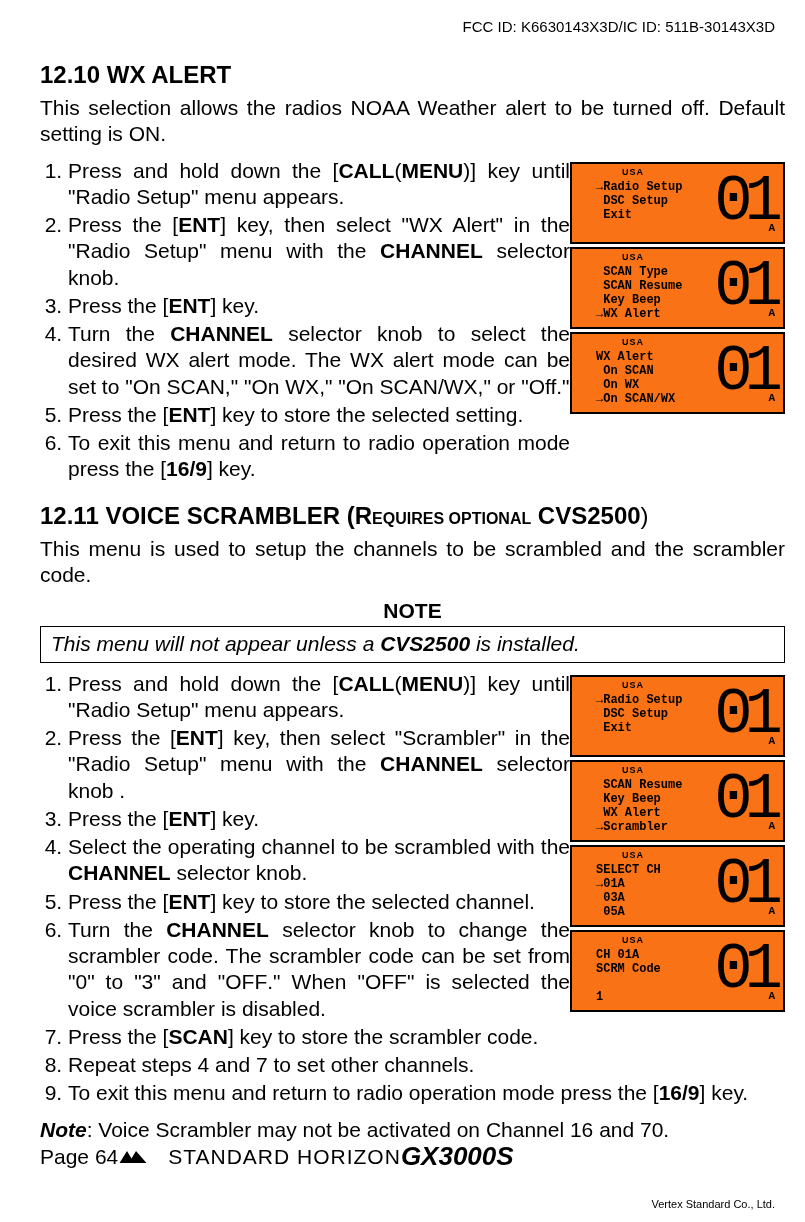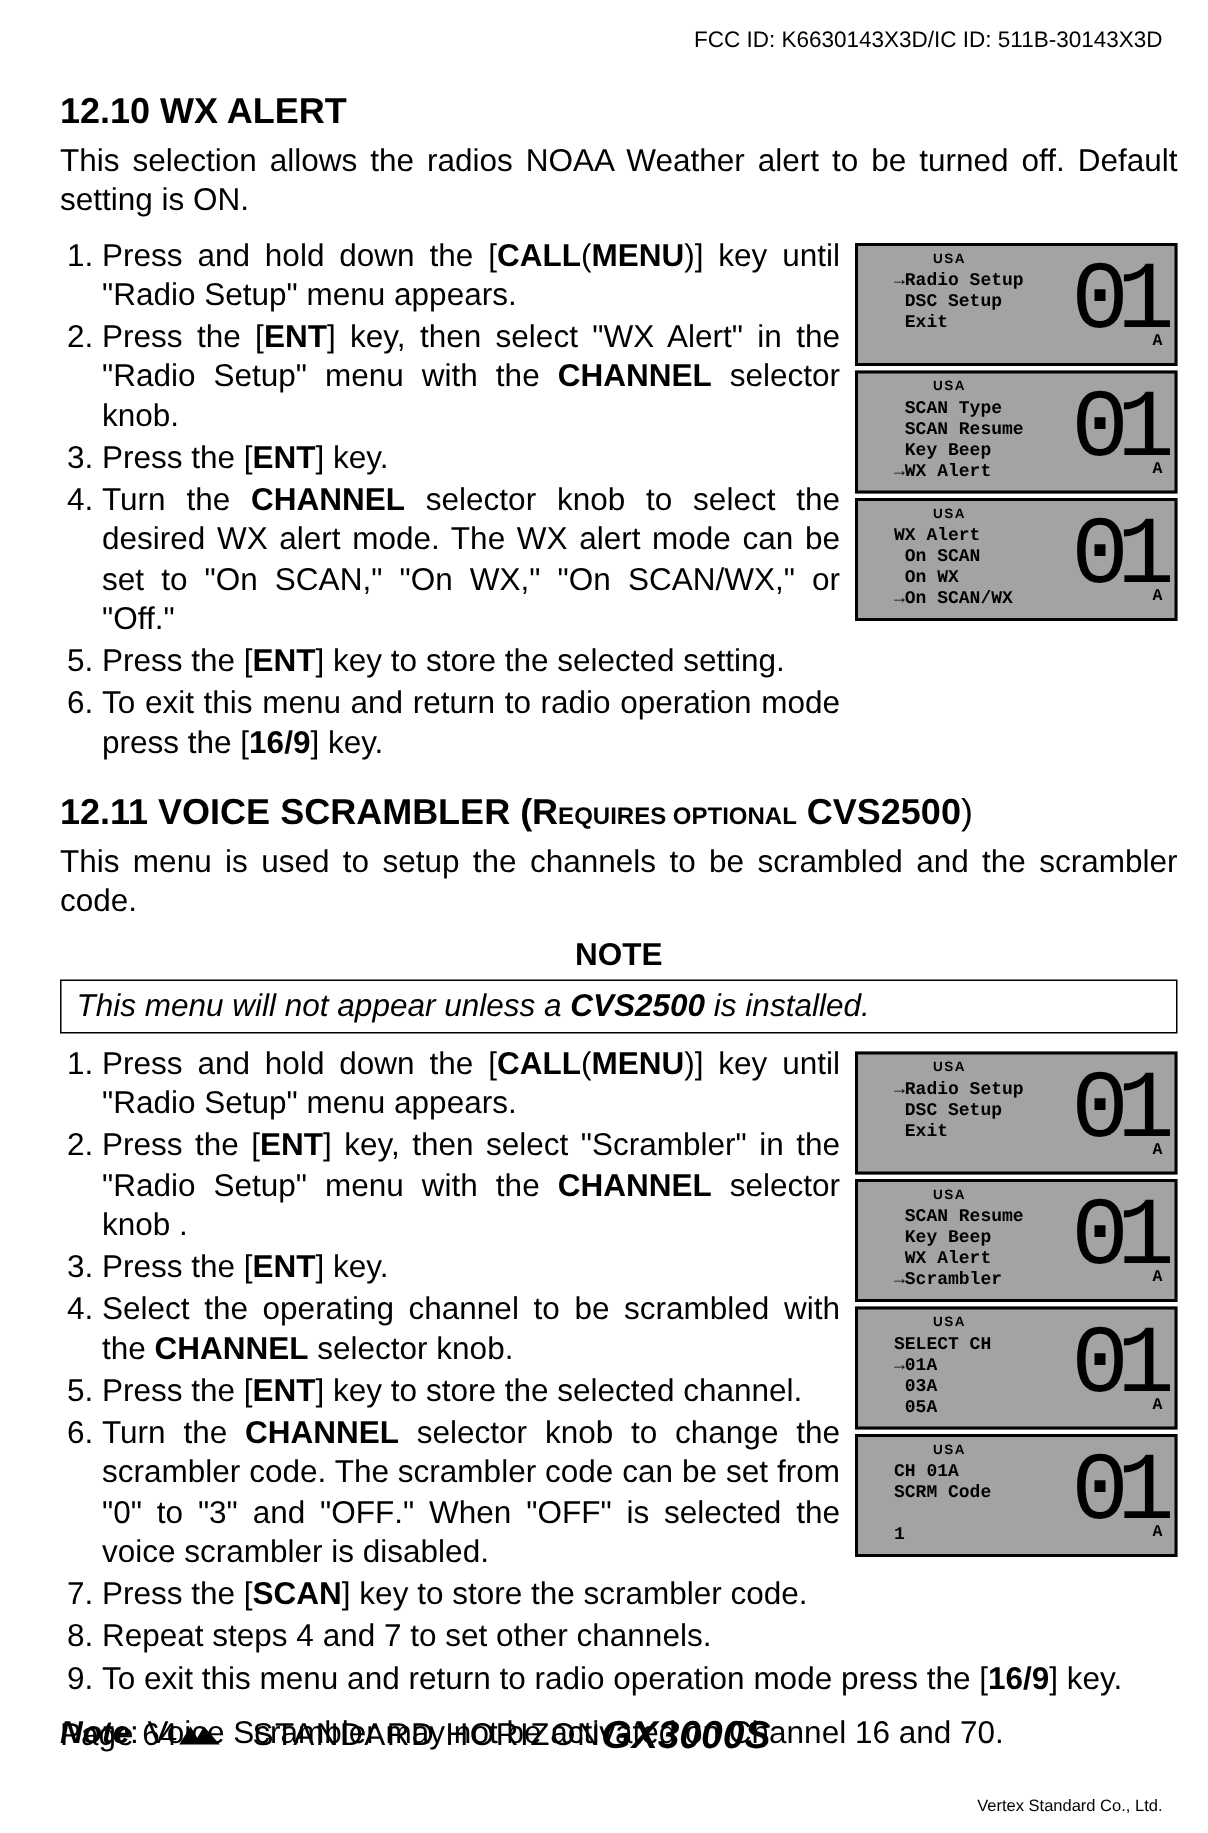--- a/index.html
+++ b/index.html
@@ -30,21 +30,20 @@
       font-weight: bold;
       margin: 0 0 5px 0;
     }
     .intro-text {
       margin: 0 0 10px 0;
       text-align: justify;
     }
     .section-block {
       display: flex;
       align-items: flex-start;
-      gap: 10px;
     }
     ol.steps {
       margin: 0;
       padding-left: 28px;
       flex: 1;
       text-align: justify;
     }
     ol.steps li {
       margin-bottom: 2px;
     }
@@ -52,21 +51,21 @@
       display: flex;
       flex-direction: column;
       gap: 3px;
       margin-top: 4px;
     }
     .lcd {
       width: 215px;
       height: 82px;
       border: 2px solid #000;
       position: relative;
-      background: #a3a3a3;
+      background: #f97316;
       font-family: "Courier New", monospace;
     }
     .lcd .usa {
       font-size: 9px;
       font-weight: bold;
       position: absolute;
       top: 3px;
       left: 50px;
       font-family: Arial, sans-serif;
       letter-spacing: 1px;

